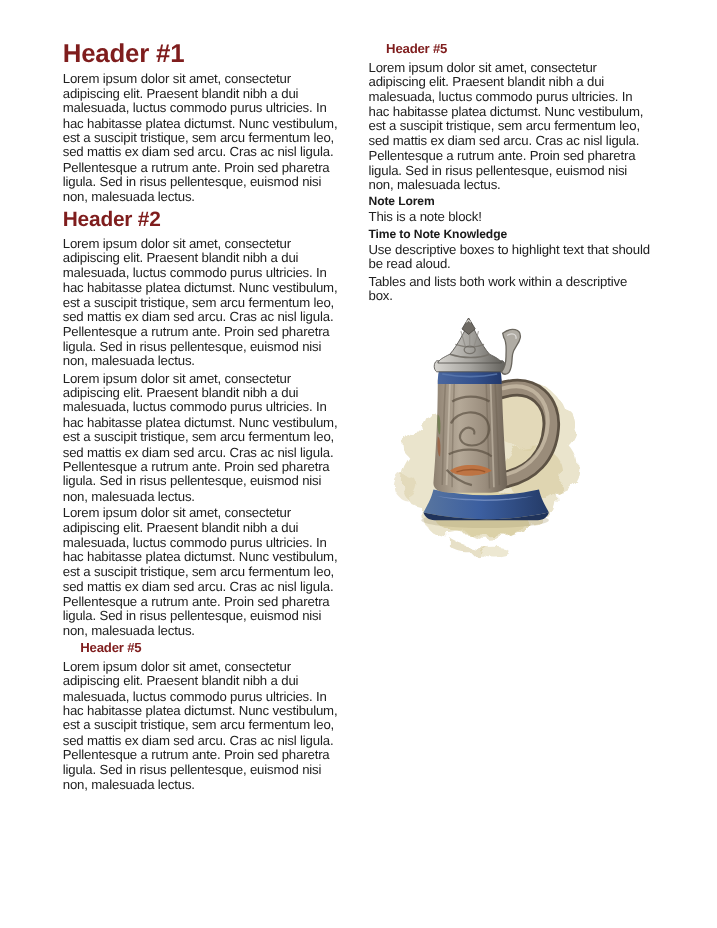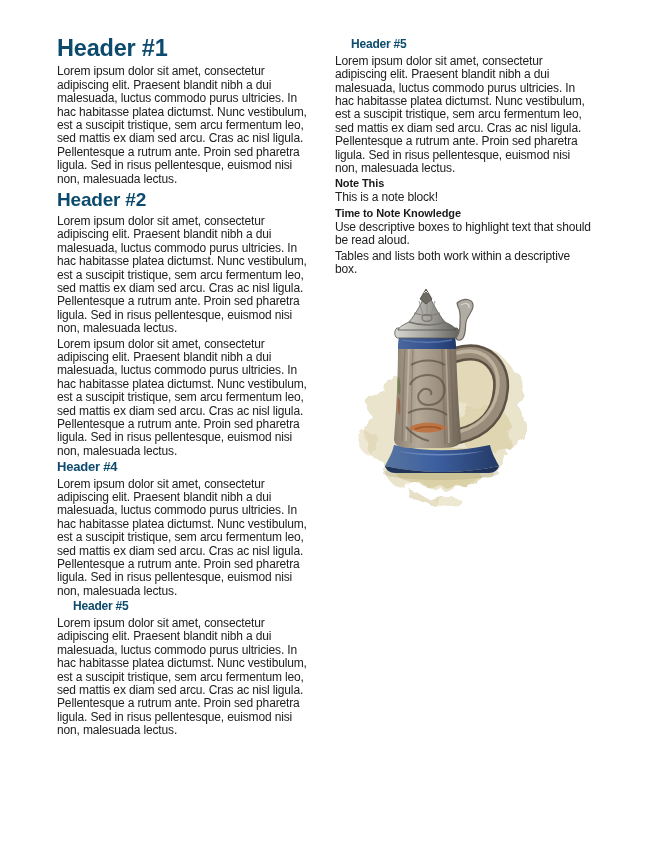--- a/index.html
+++ b/index.html
@@ -11,21 +11,21 @@
   .page{
     display:flex;align-items:flex-start;
     padding:36px 0 0 57px;box-sizing:border-box;
   }
   .col-left{width:255px;margin-right:23px;flex:none;}
   .col-right{width:260px;flex:none;}
   p.body{
     font-size:12px;line-height:13.4px;letter-spacing:-0.15px;
     margin:0 0 2px 0;
   }
-  h1,h2,h3,h4,h5{margin:0;font-weight:700;color:#0c4a6e;letter-spacing:-0.2px;}
+  h1,h2,h3,h4,h5{margin:0;font-weight:700;color:#7f1d1d;letter-spacing:-0.2px;}
   h1{font-size:23.5px;line-height:1.08;margin:0 0 4px 0;}
   h2{font-size:19px;line-height:1.1;margin:4px 0 4px 0;}
   h3{font-size:15px;line-height:1.1;margin:2px 0 3px 0;}
   h4{font-size:13px;line-height:1.1;margin:2px 0 3px 0;}
   h5{font-size:12px;line-height:1.15;margin:2px 0 3px 0;padding-left:16px;}
   .mini-label{
     font-size:11px;font-weight:700;line-height:13px;
     margin:1px 0 1px 0;letter-spacing:-0.1px;color:#1a1a1a;
   }
   .figure{margin:13px 0 0 18px;width:178px;height:222px;}
@@ -42,36 +42,35 @@
       <p class="body">Lorem ipsum dolor sit amet, consectetur adipiscing elit. Praesent blandit nibh a dui malesuada, luctus commodo purus ultricies. In hac habitasse platea dictumst. Nunc vestibulum, est a suscipit tristique, sem arcu fermentum leo, sed mattis ex diam sed arcu. Cras ac nisl ligula. Pellentesque a rutrum ante. Proin sed pharetra ligula. Sed in risus pellentesque, euismod nisi non, malesuada lectus.</p>
     </section>
     <section>
       <h2>Header #2</h2>
       <p class="body">Lorem ipsum dolor sit amet, consectetur adipiscing elit. Praesent blandit nibh a dui malesuada, luctus commodo purus ultricies. In hac habitasse platea dictumst. Nunc vestibulum, est a suscipit tristique, sem arcu fermentum leo, sed mattis ex diam sed arcu. Cras ac nisl ligula. Pellentesque a rutrum ante. Proin sed pharetra ligula. Sed in risus pellentesque, euismod nisi non, malesuada lectus.</p>
     </section>
     <section>
       <p class="body">Lorem ipsum dolor sit amet, consectetur adipiscing elit. Praesent blandit nibh a dui malesuada, luctus commodo purus ultricies. In hac habitasse platea dictumst. Nunc vestibulum, est a suscipit tristique, sem arcu fermentum leo, sed mattis ex diam sed arcu. Cras ac nisl ligula. Pellentesque a rutrum ante. Proin sed pharetra ligula. Sed in risus pellentesque, euismod nisi non, malesuada lectus.</p>
     </section>
     <section>
-      <h4>Header #4</h4>
       <p class="body">Lorem ipsum dolor sit amet, consectetur adipiscing elit. Praesent blandit nibh a dui malesuada, luctus commodo purus ultricies. In hac habitasse platea dictumst. Nunc vestibulum, est a suscipit tristique, sem arcu fermentum leo, sed mattis ex diam sed arcu. Cras ac nisl ligula. Pellentesque a rutrum ante. Proin sed pharetra ligula. Sed in risus pellentesque, euismod nisi non, malesuada lectus.</p>
     </section>
     <section>
       <h5>Header #5</h5>
       <p class="body">Lorem ipsum dolor sit amet, consectetur adipiscing elit. Praesent blandit nibh a dui malesuada, luctus commodo purus ultricies. In hac habitasse platea dictumst. Nunc vestibulum, est a suscipit tristique, sem arcu fermentum leo, sed mattis ex diam sed arcu. Cras ac nisl ligula. Pellentesque a rutrum ante. Proin sed pharetra ligula. Sed in risus pellentesque, euismod nisi non, malesuada lectus.</p>
     </section>
   </div>
 
   <div class="col-right">
     <section>
       <h5>Header #5</h5>
       <p class="body">Lorem ipsum dolor sit amet, consectetur adipiscing elit. Praesent blandit nibh a dui malesuada, luctus commodo purus ultricies. In hac habitasse platea dictumst. Nunc vestibulum, est a suscipit tristique, sem arcu fermentum leo, sed mattis ex diam sed arcu. Cras ac nisl ligula. Pellentesque a rutrum ante. Proin sed pharetra ligula. Sed in risus pellentesque, euismod nisi non, malesuada lectus.</p>
     </section>
 
-    <div class="mini-label">Note This</div>
+    <div class="mini-label">Note Lorem</div>
     <p class="body">This is a note block!</p>
 
     <div class="mini-label">Time to Note Knowledge</div>
     <p class="body">Use descriptive boxes to highlight text that should be read aloud.</p>
 
     <p class="body"><b>Tables and lists</b><span> both work within a descriptive box.</span></p>
 
     <div class="figure">
       <svg width="178" height="222" viewBox="0 0 178 222" xmlns="http://www.w3.org/2000/svg">
         <defs>

